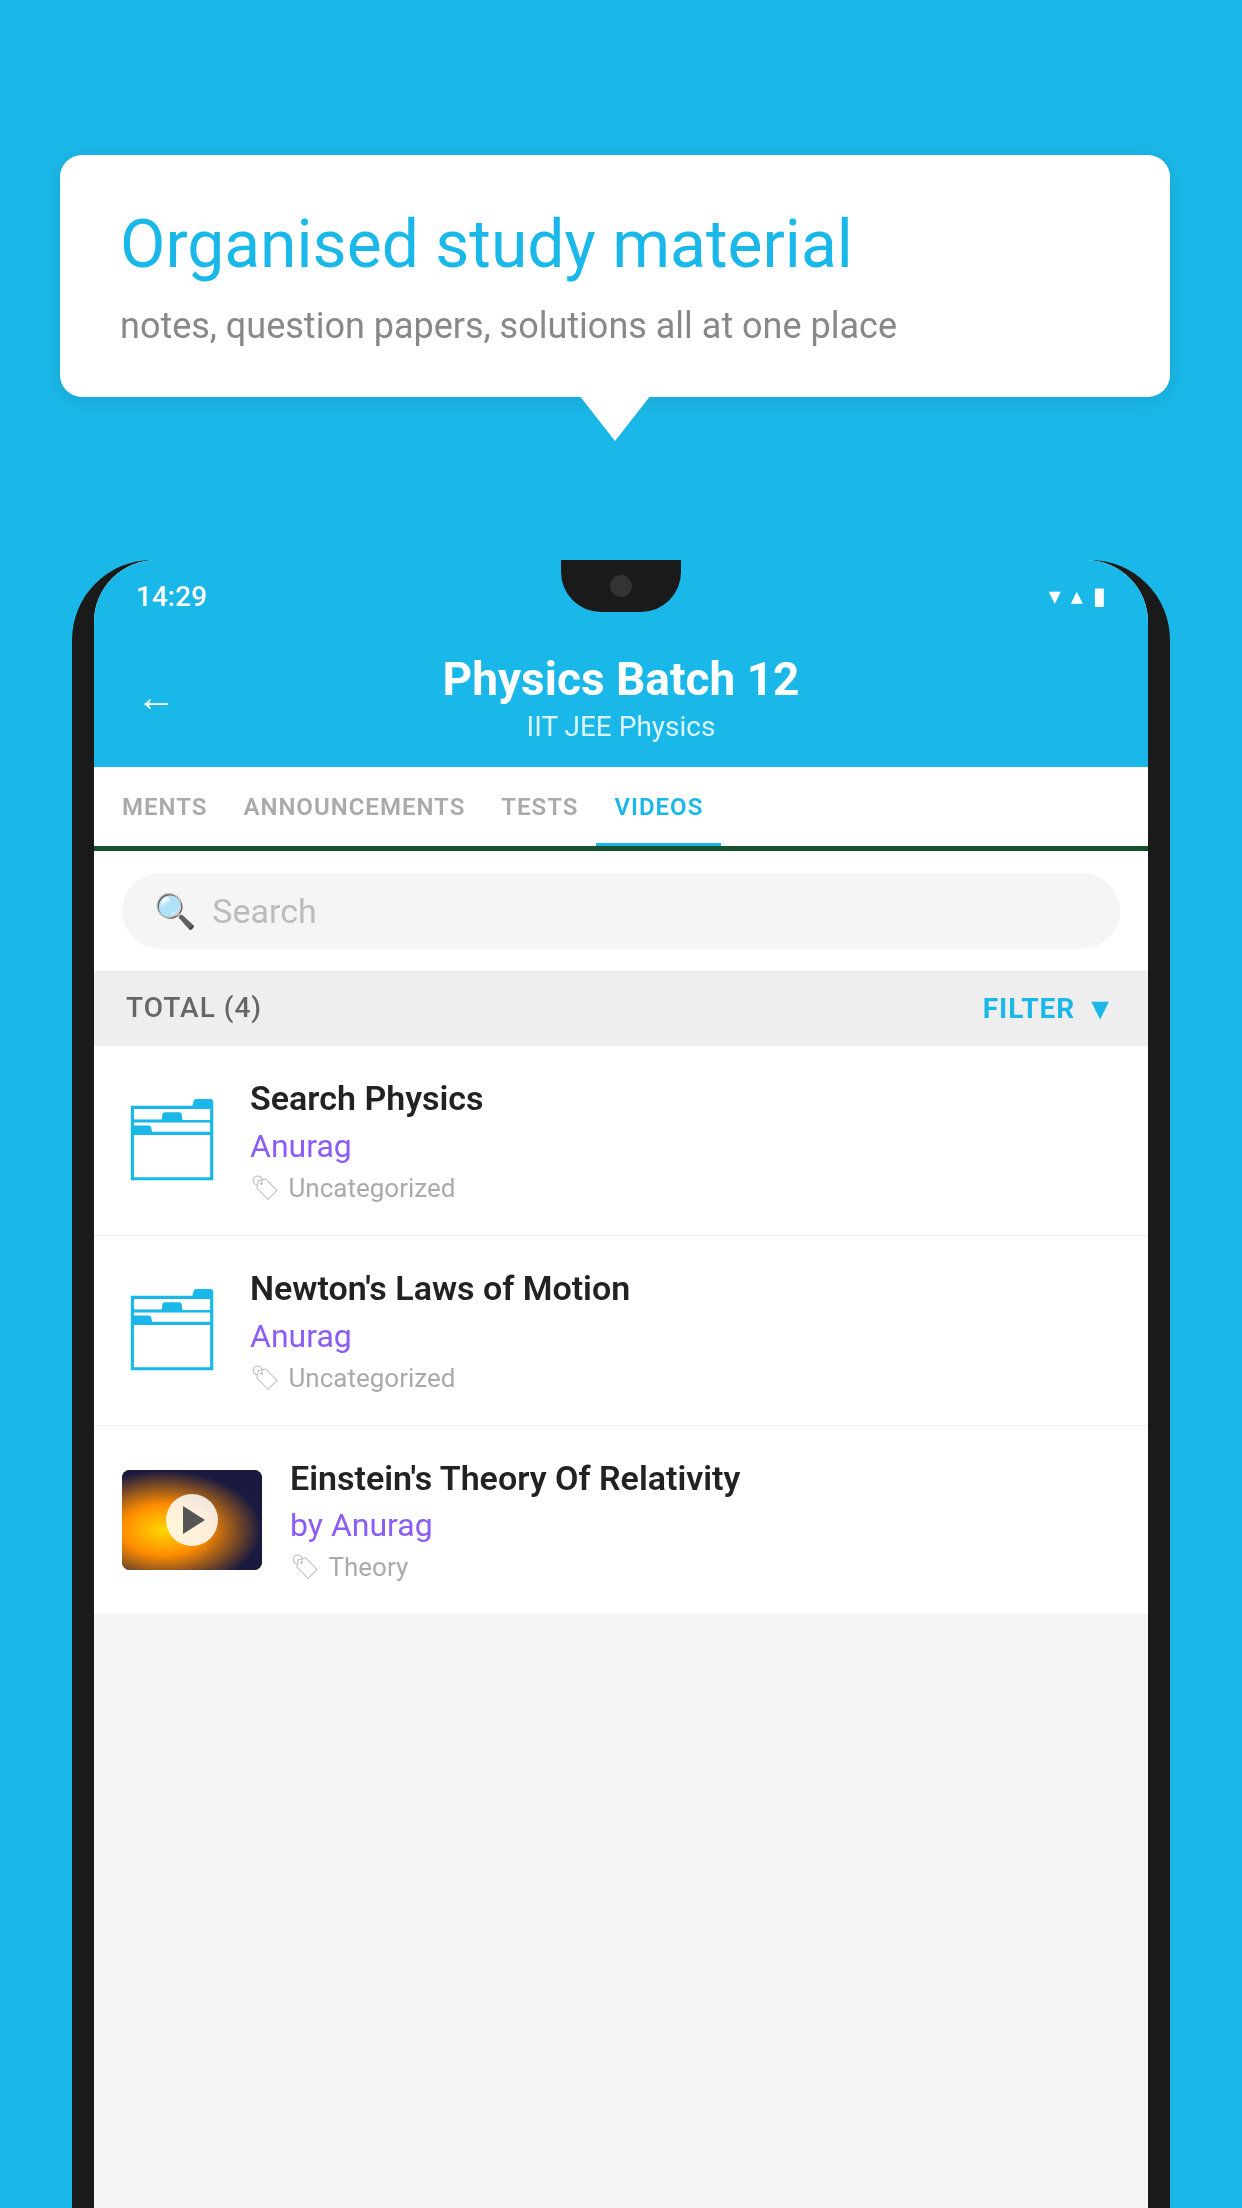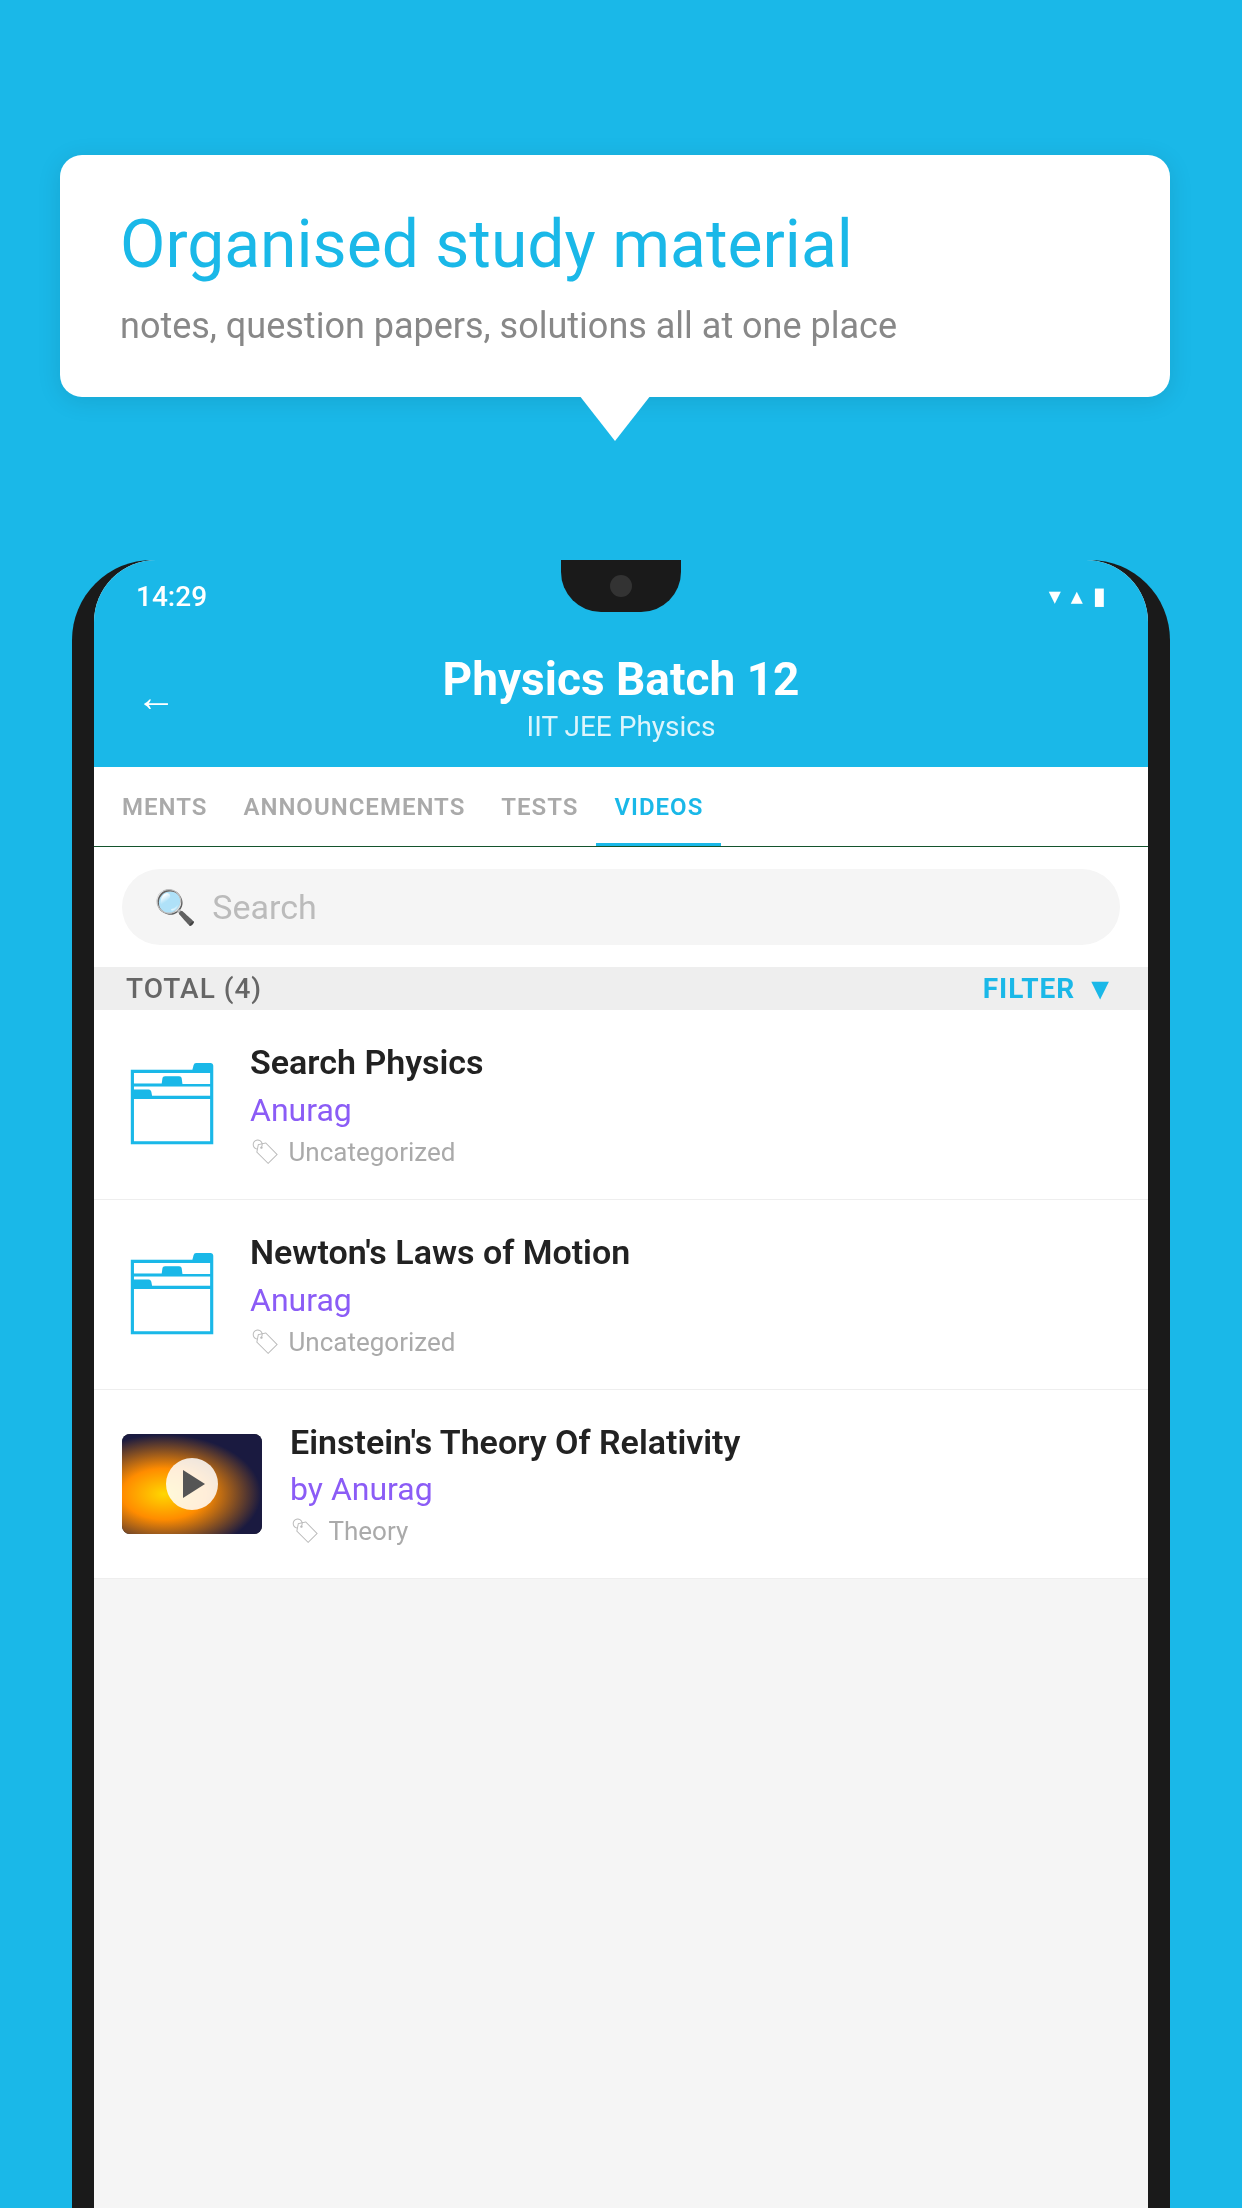--- a/index.html
+++ b/index.html
@@ -143,21 +143,21 @@
       color: rgba(255,255,255,0.85);
       font-size: 28px;
       margin-top: 4px;
     }
 
     
     .tabs-bar {
       background: white;
       display: flex;
       align-items: flex-end;
-      border-bottom: 1px solid #14532d;
+      border-bottom: 5px solid #14532d;
       padding: 0 10px;
       overflow-x: auto;
     }
     .tab-item {
       padding: 26px 18px 22px 18px;
       font-size: 24px;
       font-weight: 600;
       color: #aaa;
       text-transform: uppercase;
       letter-spacing: 1px;
@@ -190,23 +190,23 @@
     }
     .search-input-text {
       color: #bbb;
       font-size: 34px;
     }
 
     
     .filter-bar {
       background: #eeeeee;
       display: flex;
-      align-items: center;
+      align-items: flex-start;
       justify-content: space-between;
-      padding: 4px 32px;
+      padding: 20px 32px;
     }
     .total-label {
       color: #666;
       font-size: 28px;
       font-weight: 500;
       text-transform: uppercase;
       letter-spacing: 1px;
     }
     .filter-btn {
       display: flex;

